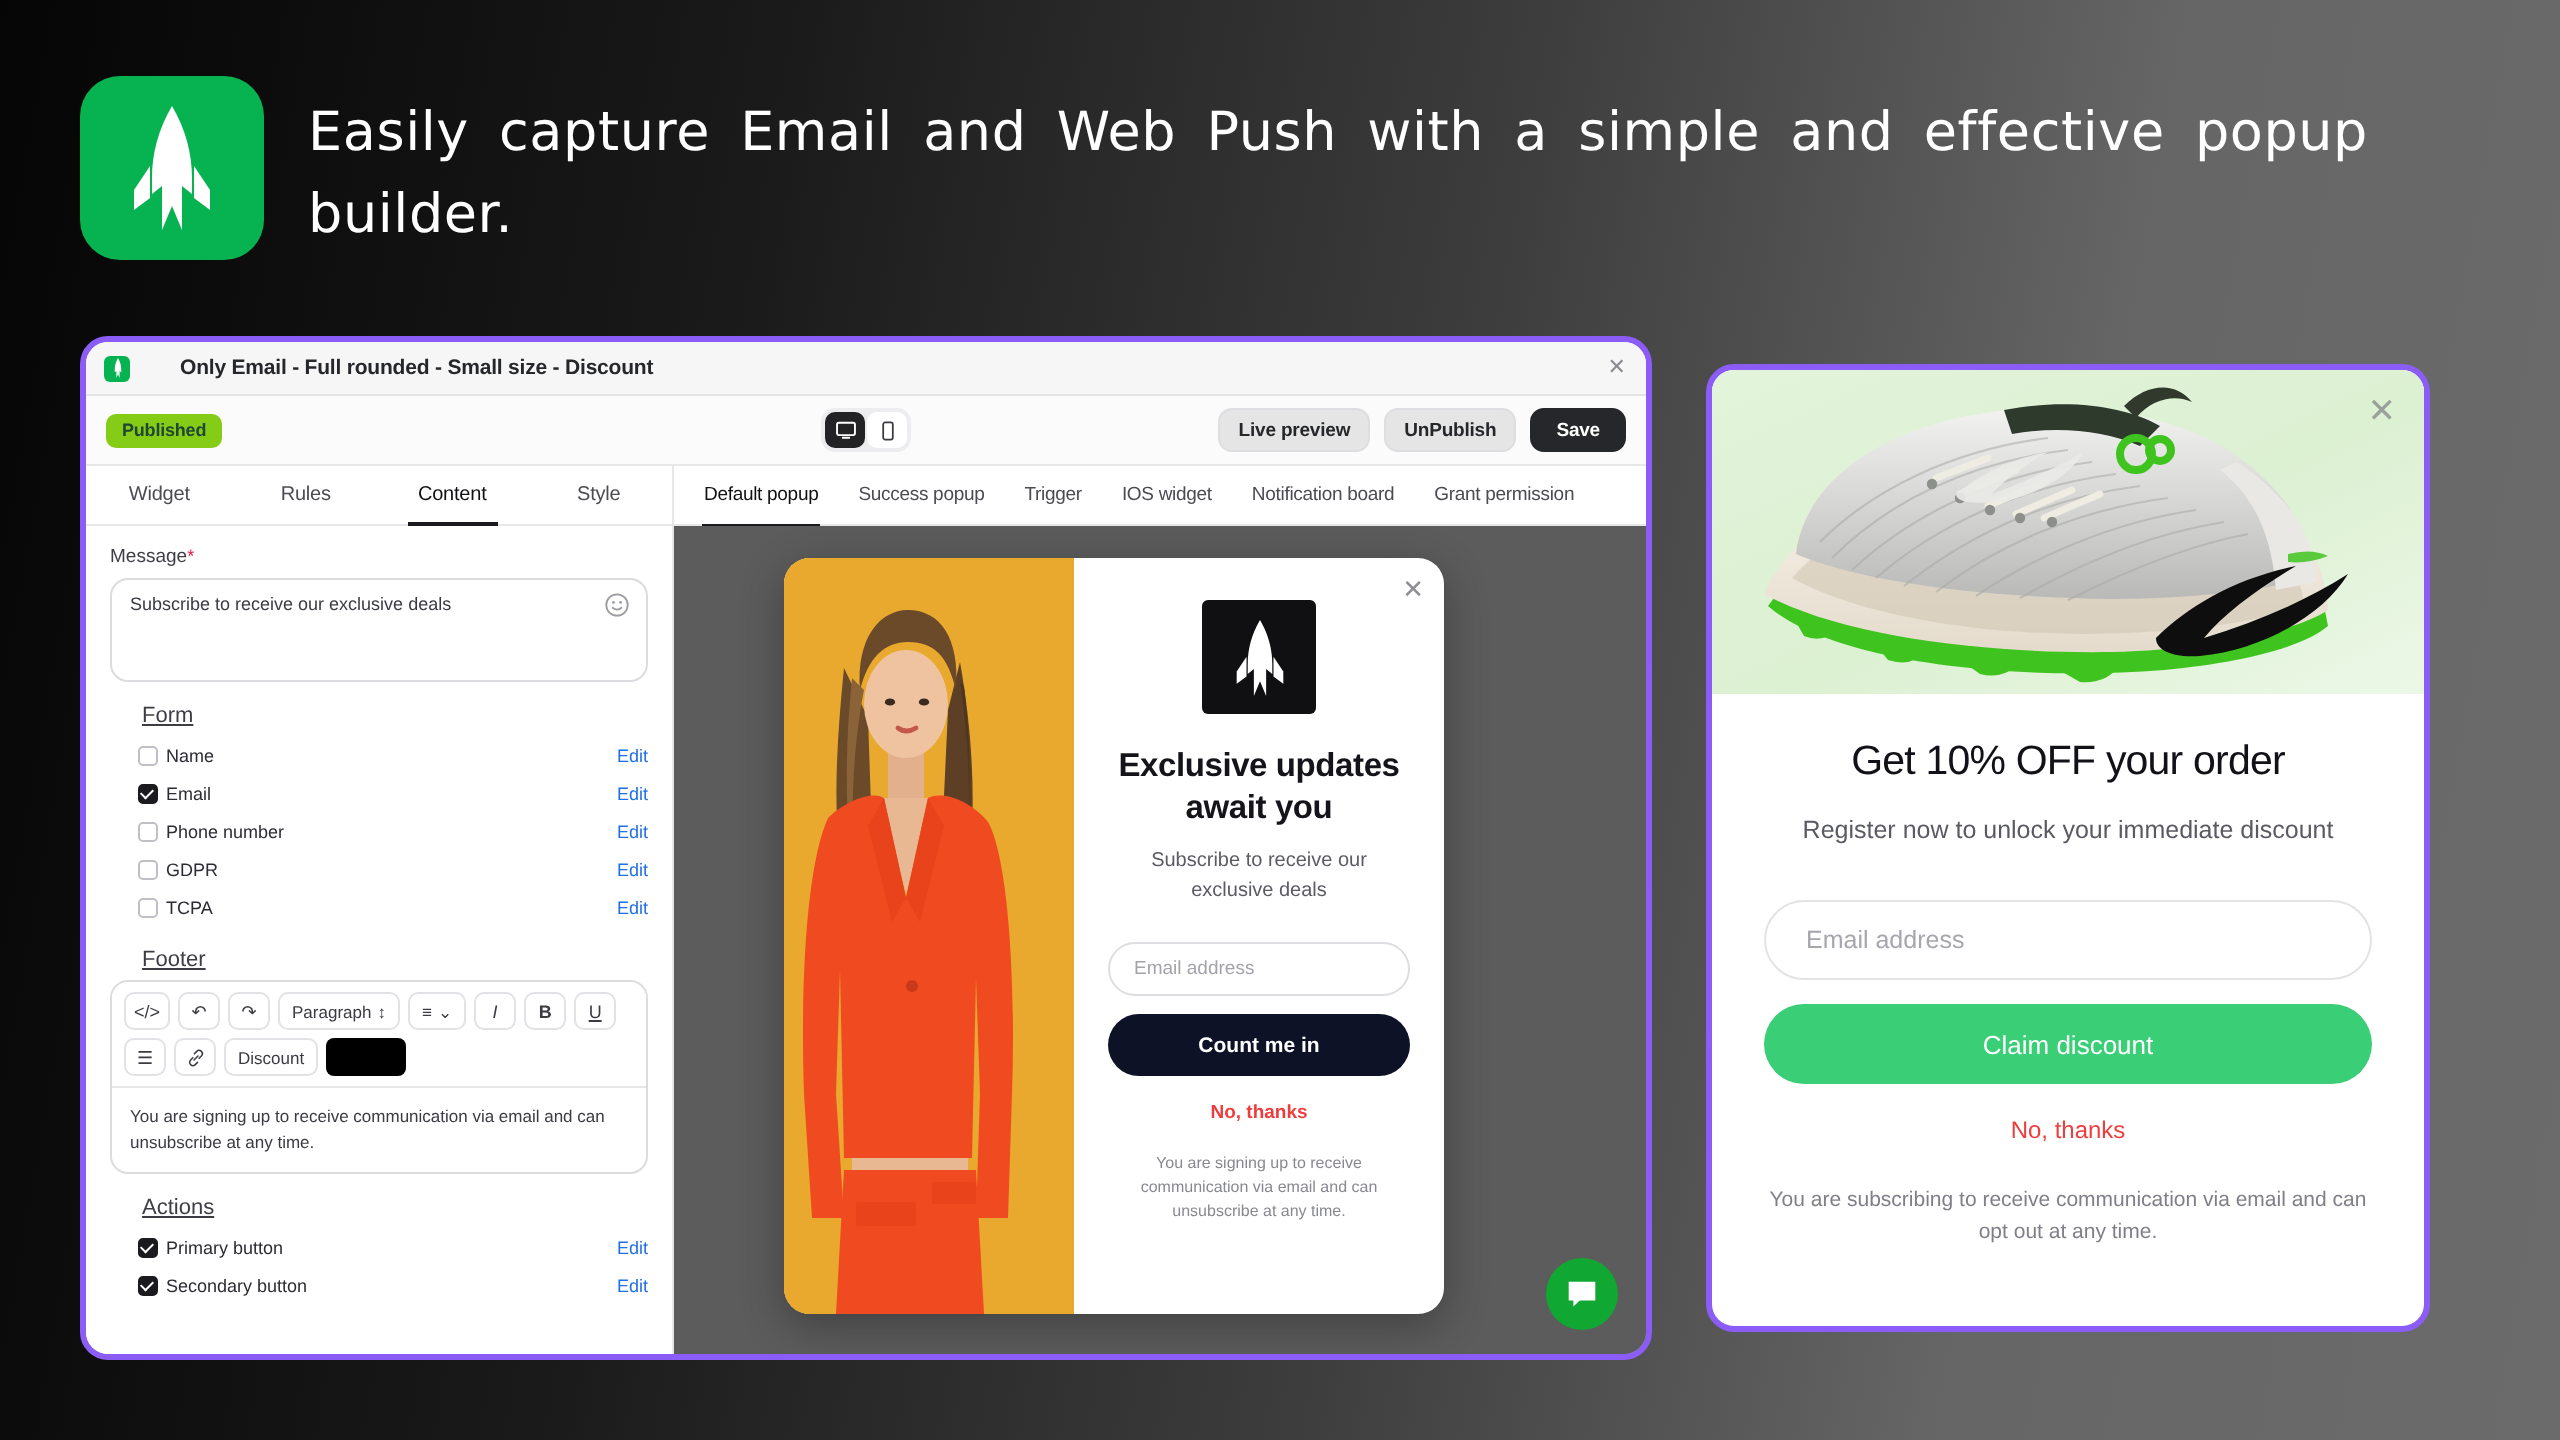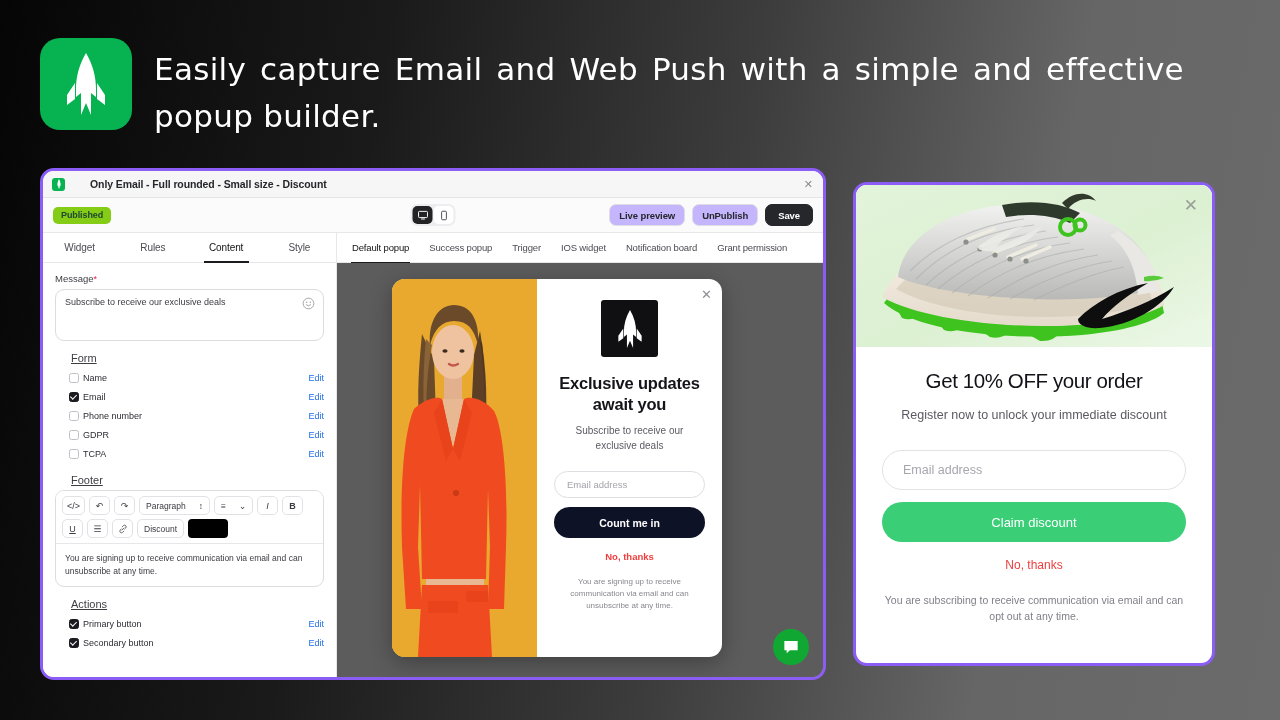--- a/index.html
+++ b/index.html
@@ -12,21 +12,21 @@
     position: relative;
   }
 
   
   .hero { position: absolute; left: 40px; top: 38px; display: flex; gap: 22px; align-items: flex-start; width: 1180px; }
   .hero-logo {
     width: 92px; height: 92px; border-radius: 20px; background: #07b351;
     flex: 0 0 auto; display: flex; align-items: center; justify-content: center;
   }
   .hero-text {
-    color: #ffffff; font-family: "DejaVu Sans", sans-serif; font-size: 31px;
+    color: #ffffff; font-family: "DejaVu Sans", sans-serif; font-size: 27px;
     line-height: 1.52; font-weight: 400; letter-spacing: .3px;
     text-align: justify; text-align-last: left; padding-top: 8px; width: 1030px;
   }
 
   
   .panel-frame {
     position: absolute; border: 3px solid #8b5cf6; border-radius: 14px;
     background: #ffffff; overflow: hidden;
   }
 
@@ -53,21 +53,21 @@
     position: absolute; left: 50%; transform: translateX(-50%);
     display: flex; background: #ededf0; border-radius: 7px; padding: 2px; gap: 1px;
   }
   .dev-btn { width: 20px; height: 18px; border-radius: 5px; display: flex; align-items: center; justify-content: center; cursor: pointer; }
   .dev-btn.on { background: #232326; }
   .dev-btn.off { background: #ffffff; }
 
   .tb-actions { margin-left: auto; display: flex; gap: 7px; align-items: center; }
   .tb-btn {
     font-size: 9.5px; font-weight: 700; padding: 4.5px 9px; border-radius: 7px;
-    border: 1px solid #dedee2; background: #c4b5fd; color: #26272b; cursor: pointer; letter-spacing: -.1px;
+    border: 1px solid #dedee2; background: #e5e5e5; color: #26272b; cursor: pointer; letter-spacing: -.1px;
   }
   .tb-btn.primary { background: #26272b; color: #ffffff; border-color: #26272b; padding: 4.5px 12px; }
 
   .body-split { display: flex; height: calc(100% - 62px); }
 
   
   .editor-col { width: 294px; flex: 0 0 294px; border-right: 1px solid #e7e7ea; background: #ffffff;
     display: flex; flex-direction: column; }
   .subtabs { display: flex; border-bottom: 1px solid #e7e7ea; height: 30px; }
   .subtab {
@@ -97,21 +97,21 @@
   .chk.on::after { content: ""; width: 5px; height: 2.5px; border-left: 1.3px solid #fff; border-bottom: 1.3px solid #fff; transform: rotate(-45deg) translate(0px,-1px); }
   .chk-label { font-size: 9px; color: #2c2c33; margin-left: 4px; }
   .edit-link { margin-left: auto; font-size: 9px; color: #1f6fe5; cursor: pointer; }
 
   .rte { border: 1px solid #dcdce0; border-radius: 9px; overflow: hidden; }
   .rte-bar { padding: 5px 6px; background: #ffffff; border-bottom: 1px solid #e7e7ea; display: flex; flex-wrap: wrap; gap: 4px; }
   .rte-btn {
     min-width: 21px; height: 19px; border: 1px solid #e2e2e6; border-radius: 5px; background: #fff;
     display: flex; align-items: center; justify-content: center; font-size: 9px; color: #3b3b42; cursor: pointer; padding: 0 4px;
   }
-  .rte-btn.wide { padding: 0 6px; gap: 13px; font-size: 8.5px; }
+  .rte-btn.wide { padding: 0 6px; gap: 3px; font-size: 8.5px; }
   .rte-swatch { width: 40px; height: 19px; border-radius: 4px; background: #000; cursor: pointer; }
   .rte-body { padding: 8px 9px; font-size: 8.5px; color: #3b3b42; line-height: 1.55; min-height: 40px; }
 
   
   .preview-col { flex: 1; background: #5c5c5c; position: relative; overflow: hidden; }
   .prev-tabs {
     height: 30px; background: #ffffff; border-bottom: 1px solid #e7e7ea;
     display: flex; align-items: center; padding: 0 6px; gap: 2px;
   }
   .prev-tab { font-size: 9.5px; color: #4b4b52; padding: 0 9px; height: 30px; display: flex; align-items: center; cursor: pointer; position: relative; white-space: nowrap; letter-spacing: -.15px; }

